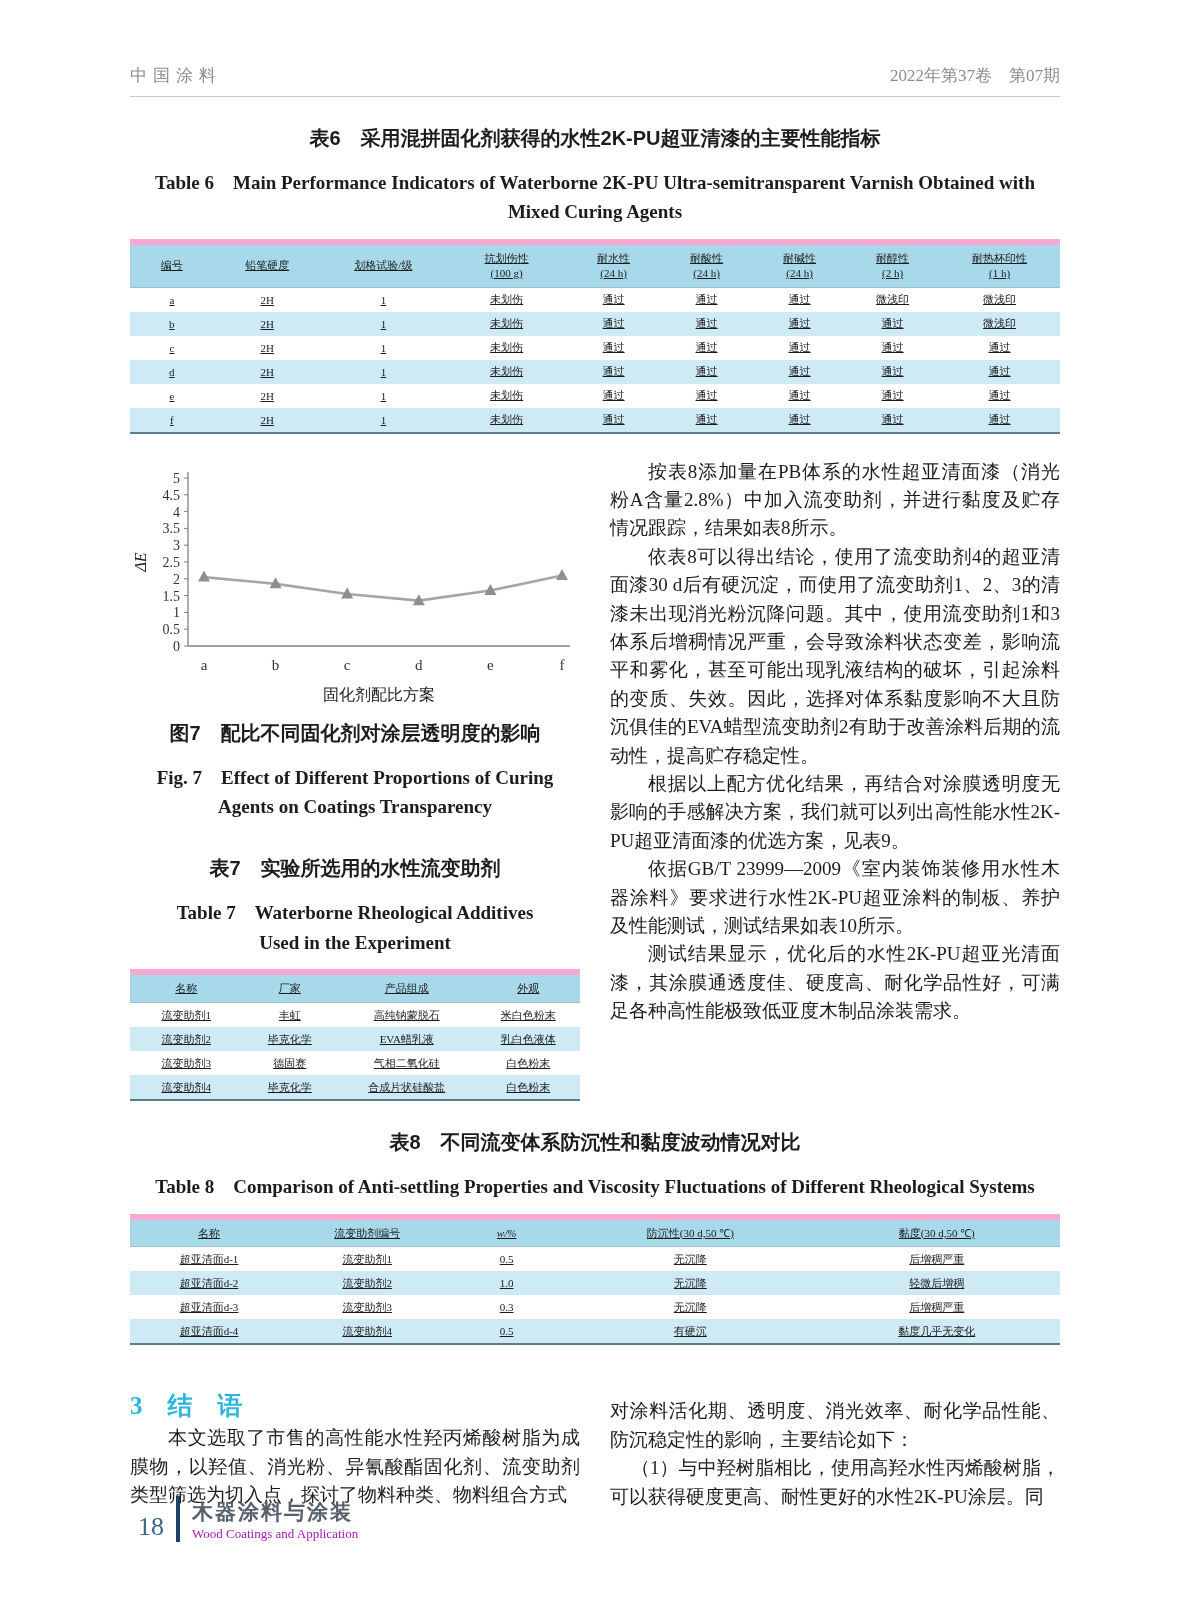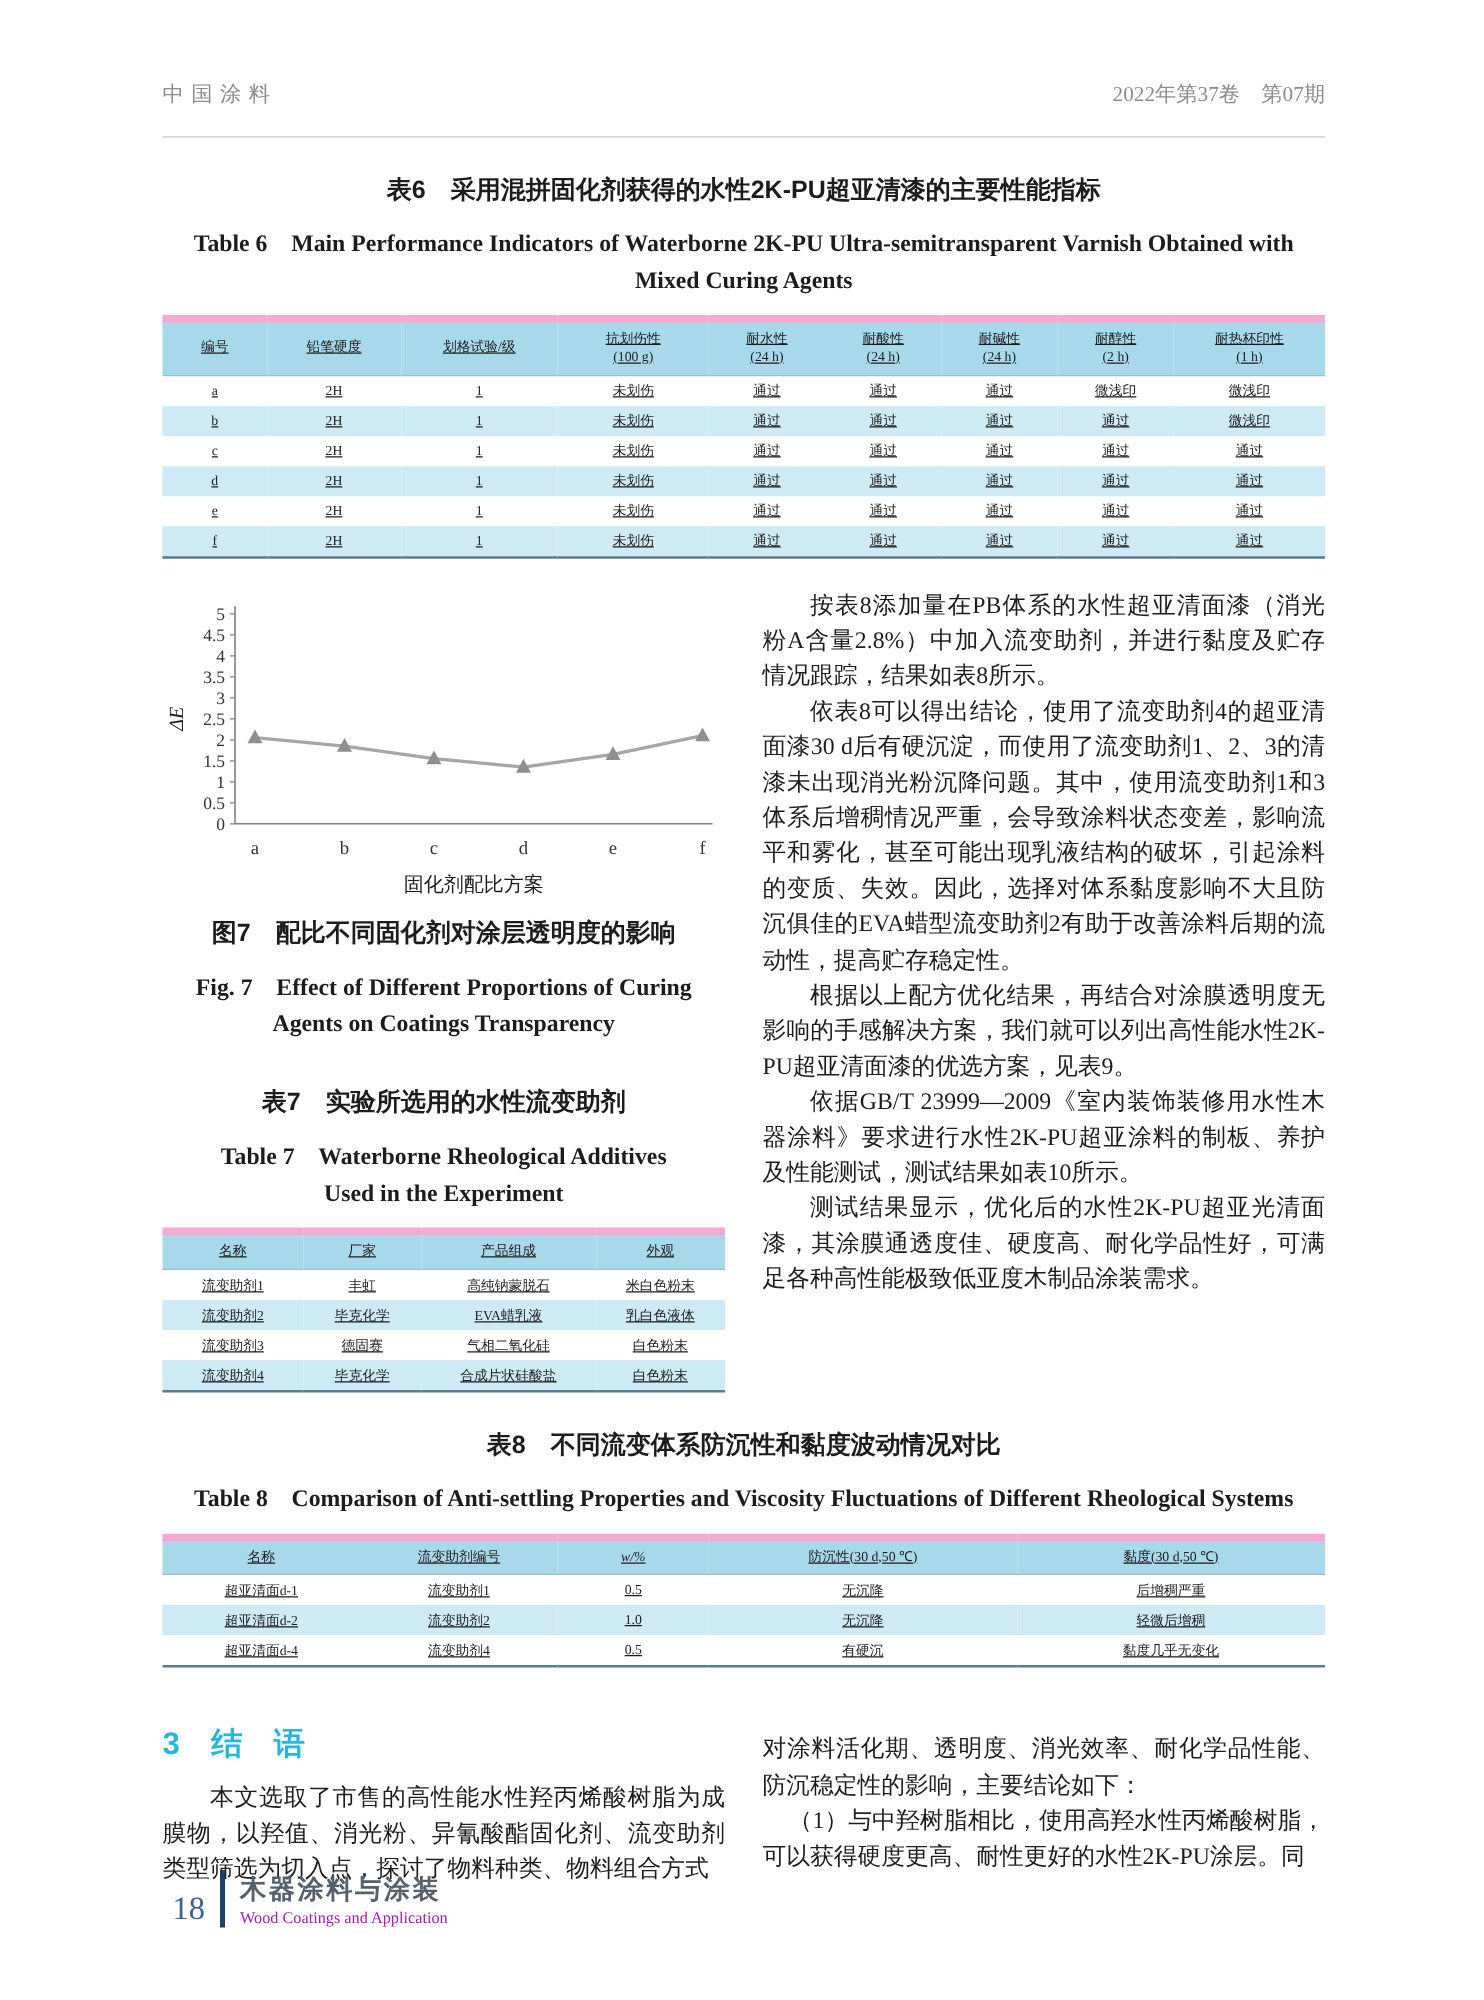--- a/index.html
+++ b/index.html
@@ -2,21 +2,21 @@
 <html><head>
 <meta charset="utf-8">
 <style>
   html,body { margin:0; padding:0; background:#ffffff; }
   .page { position:relative; width:1187px; height:1600px; background:#ffffff;
           font-family:"Liberation Serif", serif; color:#1c1c1c; overflow:hidden; }
   .inner { padding:64px 127px 0 130px; }
 
   
   .pagehead { display:flex; justify-content:space-between; align-items:flex-end;
-              padding-bottom:22px; border-bottom:1px solid #c8c8c8;
+              padding-bottom:9px; border-bottom:1px solid #c8c8c8;
               color:#8c8c8c; font-size:17px; }
   .pagehead .jn { letter-spacing:6px; }
 
   
   .tcap-cn { text-align:center; font-family:"Liberation Sans", sans-serif;
              font-weight:bold; font-size:20px; margin:28px 0 6px; }
   .tcap-en { text-align:center; font-family:"Liberation Serif", serif;
              font-weight:bold; font-size:19px; line-height:1.55; margin:16px 0 12px; }
 
   
@@ -51,22 +51,22 @@
                font-weight:bold; font-size:20px; margin:8px 0 6px; }
   .tick { font:14px "Liberation Serif", serif; fill:#333; }
   .cat  { font:15px "Liberation Serif", serif; fill:#333; }
   .xlab { font:16px "Liberation Serif", serif; fill:#1c1c1c; }
   .ylab { font:italic 16px "Liberation Serif", serif; fill:#1c1c1c; }
 
   .t7block { margin-top:34px; }
 
   
   .sec3 { margin-top:44px; }
-  .h-sec { font-family:Liberation Sans, sans-serif; font-weight:bold;
-           font-size:25px; color:#29b5e0; margin:0 0 14px; }
+  .h-sec { font-family:Liberation Serif, serif; font-weight:bold;
+           font-size:25px; color:#29b5e0; margin:0 0 2px; }
   .sec3 .col p.cont { text-indent:0;font-family:Liberation Serif, serif; }
   .sec3 .colr { padding-top:8px; }
 
   
   .footer { position:absolute; left:138px; bottom:58px; display:flex;
             align-items:flex-end; gap:12px; }
   .footer .pno { font-size:26px; color:#3c6690; font-family:"Liberation Serif", serif; }
   .footer .bar { width:4px; height:46px; background:#1e4266; }
   .footer .fj-cn { font-family:"Liberation Sans", sans-serif; font-weight:bold;
                    font-size:21px; color:#55606b; letter-spacing:2px; line-height:1.1;margin-top:20px; }
@@ -295,20 +295,27 @@
             <td>后增稠严重</td>
           </tr>
           <tr>
             <td>超亚清面d-2</td>
             <td>流变助剂2</td>
             <td>1.0</td>
             <td>无沉降</td>
             <td>轻微后增稠</td>
           </tr>
           <tr>
+            <td>超亚清面d-3</td>
+            <td>流变助剂3</td>
+            <td>0.3</td>
+            <td>无沉降</td>
+            <td>后增稠严重</td>
+          </tr>
+          <tr>
             <td>超亚清面d-4</td>
             <td>流变助剂4</td>
             <td>0.5</td>
             <td>有硬沉</td>
             <td>黏度几乎无变化</td>
           </tr>
         </tbody>
       </table>
 
     <div class="cols sec3">

